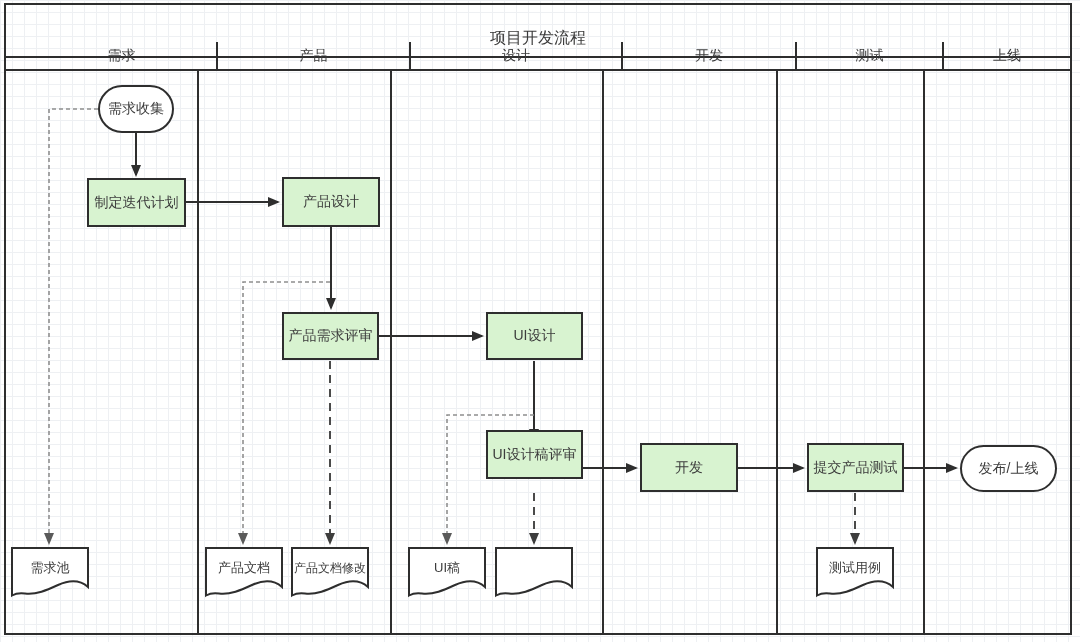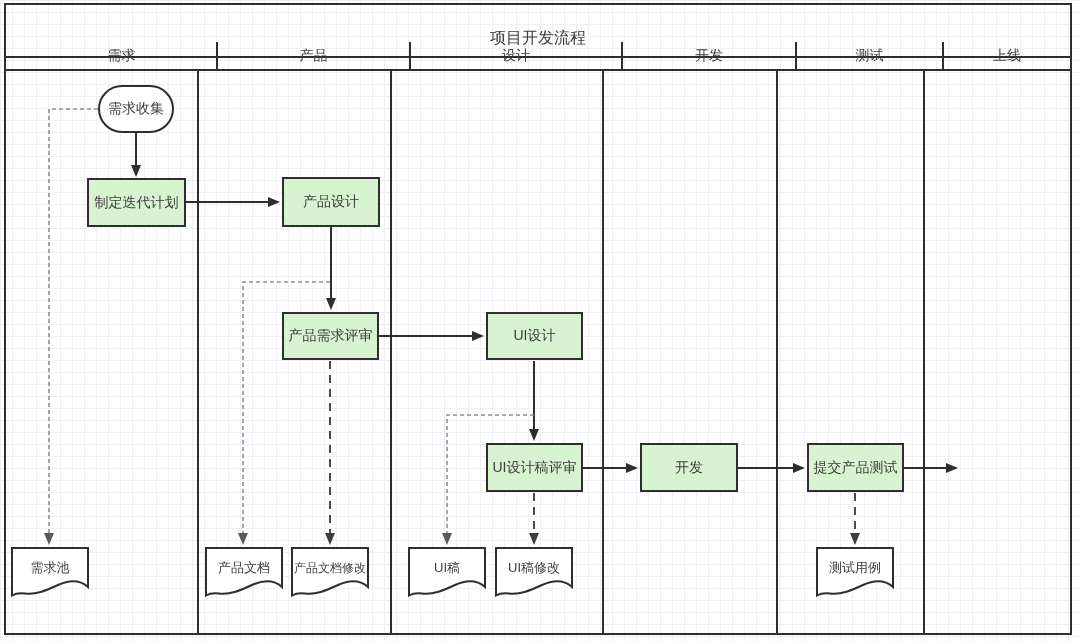--- a/index.html
+++ b/index.html
@@ -127,28 +127,31 @@
   </div>
   <div class="node green" style="left:282px;top:177px;width:98px;height:50px">
     <span>产品设计</span>
   </div>
   <div class="node green" style="left:282px;top:312px;width:97px;height:48px">
     <span>产品需求评审</span>
   </div>
   <div class="node green" style="left:486px;top:312px;width:97px;height:48px">
     <span>UI设计</span>
   </div>
-  <div class="node green" style="left:486px;top:443px;width:97px;height:49px">
+  <div class="node green" style="left:486px;top:430px;width:97px;height:49px">
     <span>UI设计稿评审</span>
   </div>
   <div class="node green" style="left:640px;top:443px;width:98px;height:49px">
     <span>开发</span>
   </div>
   <div class="node green" style="left:807px;top:443px;width:97px;height:49px">
     <span>提交产品测试</span>
+  </div>
+  <div class="node stadium" style="left:960px;top:445px;width:97px;height:47px">
+    <span>发布/上线</span>
   </div>
 
   <div class="doc" style="left:11px;top:547px">
     <svg width="78" height="52" viewBox="0 0 78 52">
       <path d="M1,1 L77,1 L77,40 C68,32 58,33 47,38 C36,43 25,48 14,46.5 C9,45.8 4.5,46.5 1,48.5 Z" fill="#ffffff" stroke="#2e2e2e" stroke-width="2"></path>
     </svg>
     <span class="doc-label">需求池</span>
   </div>
   <div class="doc" style="left:205px;top:547px">
     <svg width="78" height="52" viewBox="0 0 78 52">
@@ -165,21 +168,20 @@
   <div class="doc" style="left:408px;top:547px">
     <svg width="78" height="52" viewBox="0 0 78 52">
       <path d="M1,1 L77,1 L77,40 C68,32 58,33 47,38 C36,43 25,48 14,46.5 C9,45.8 4.5,46.5 1,48.5 Z" fill="#ffffff" stroke="#2e2e2e" stroke-width="2"></path>
     </svg>
     <span class="doc-label">UI稿</span>
   </div>
   <div class="doc" style="left:495px;top:547px">
     <svg width="78" height="52" viewBox="0 0 78 52">
       <path d="M1,1 L77,1 L77,40 C68,32 58,33 47,38 C36,43 25,48 14,46.5 C9,45.8 4.5,46.5 1,48.5 Z" fill="#ffffff" stroke="#2e2e2e" stroke-width="2"></path>
     </svg>
-    <span class="doc-label">UI稿修改</span>
   </div>
   <div class="doc" style="left:816px;top:547px">
     <svg width="78" height="52" viewBox="0 0 78 52">
       <path d="M1,1 L77,1 L77,40 C68,32 58,33 47,38 C36,43 25,48 14,46.5 C9,45.8 4.5,46.5 1,48.5 Z" fill="#ffffff" stroke="#2e2e2e" stroke-width="2"></path>
     </svg>
     <span class="doc-label">测试用例</span>
   </div>
 
 </div>
 

